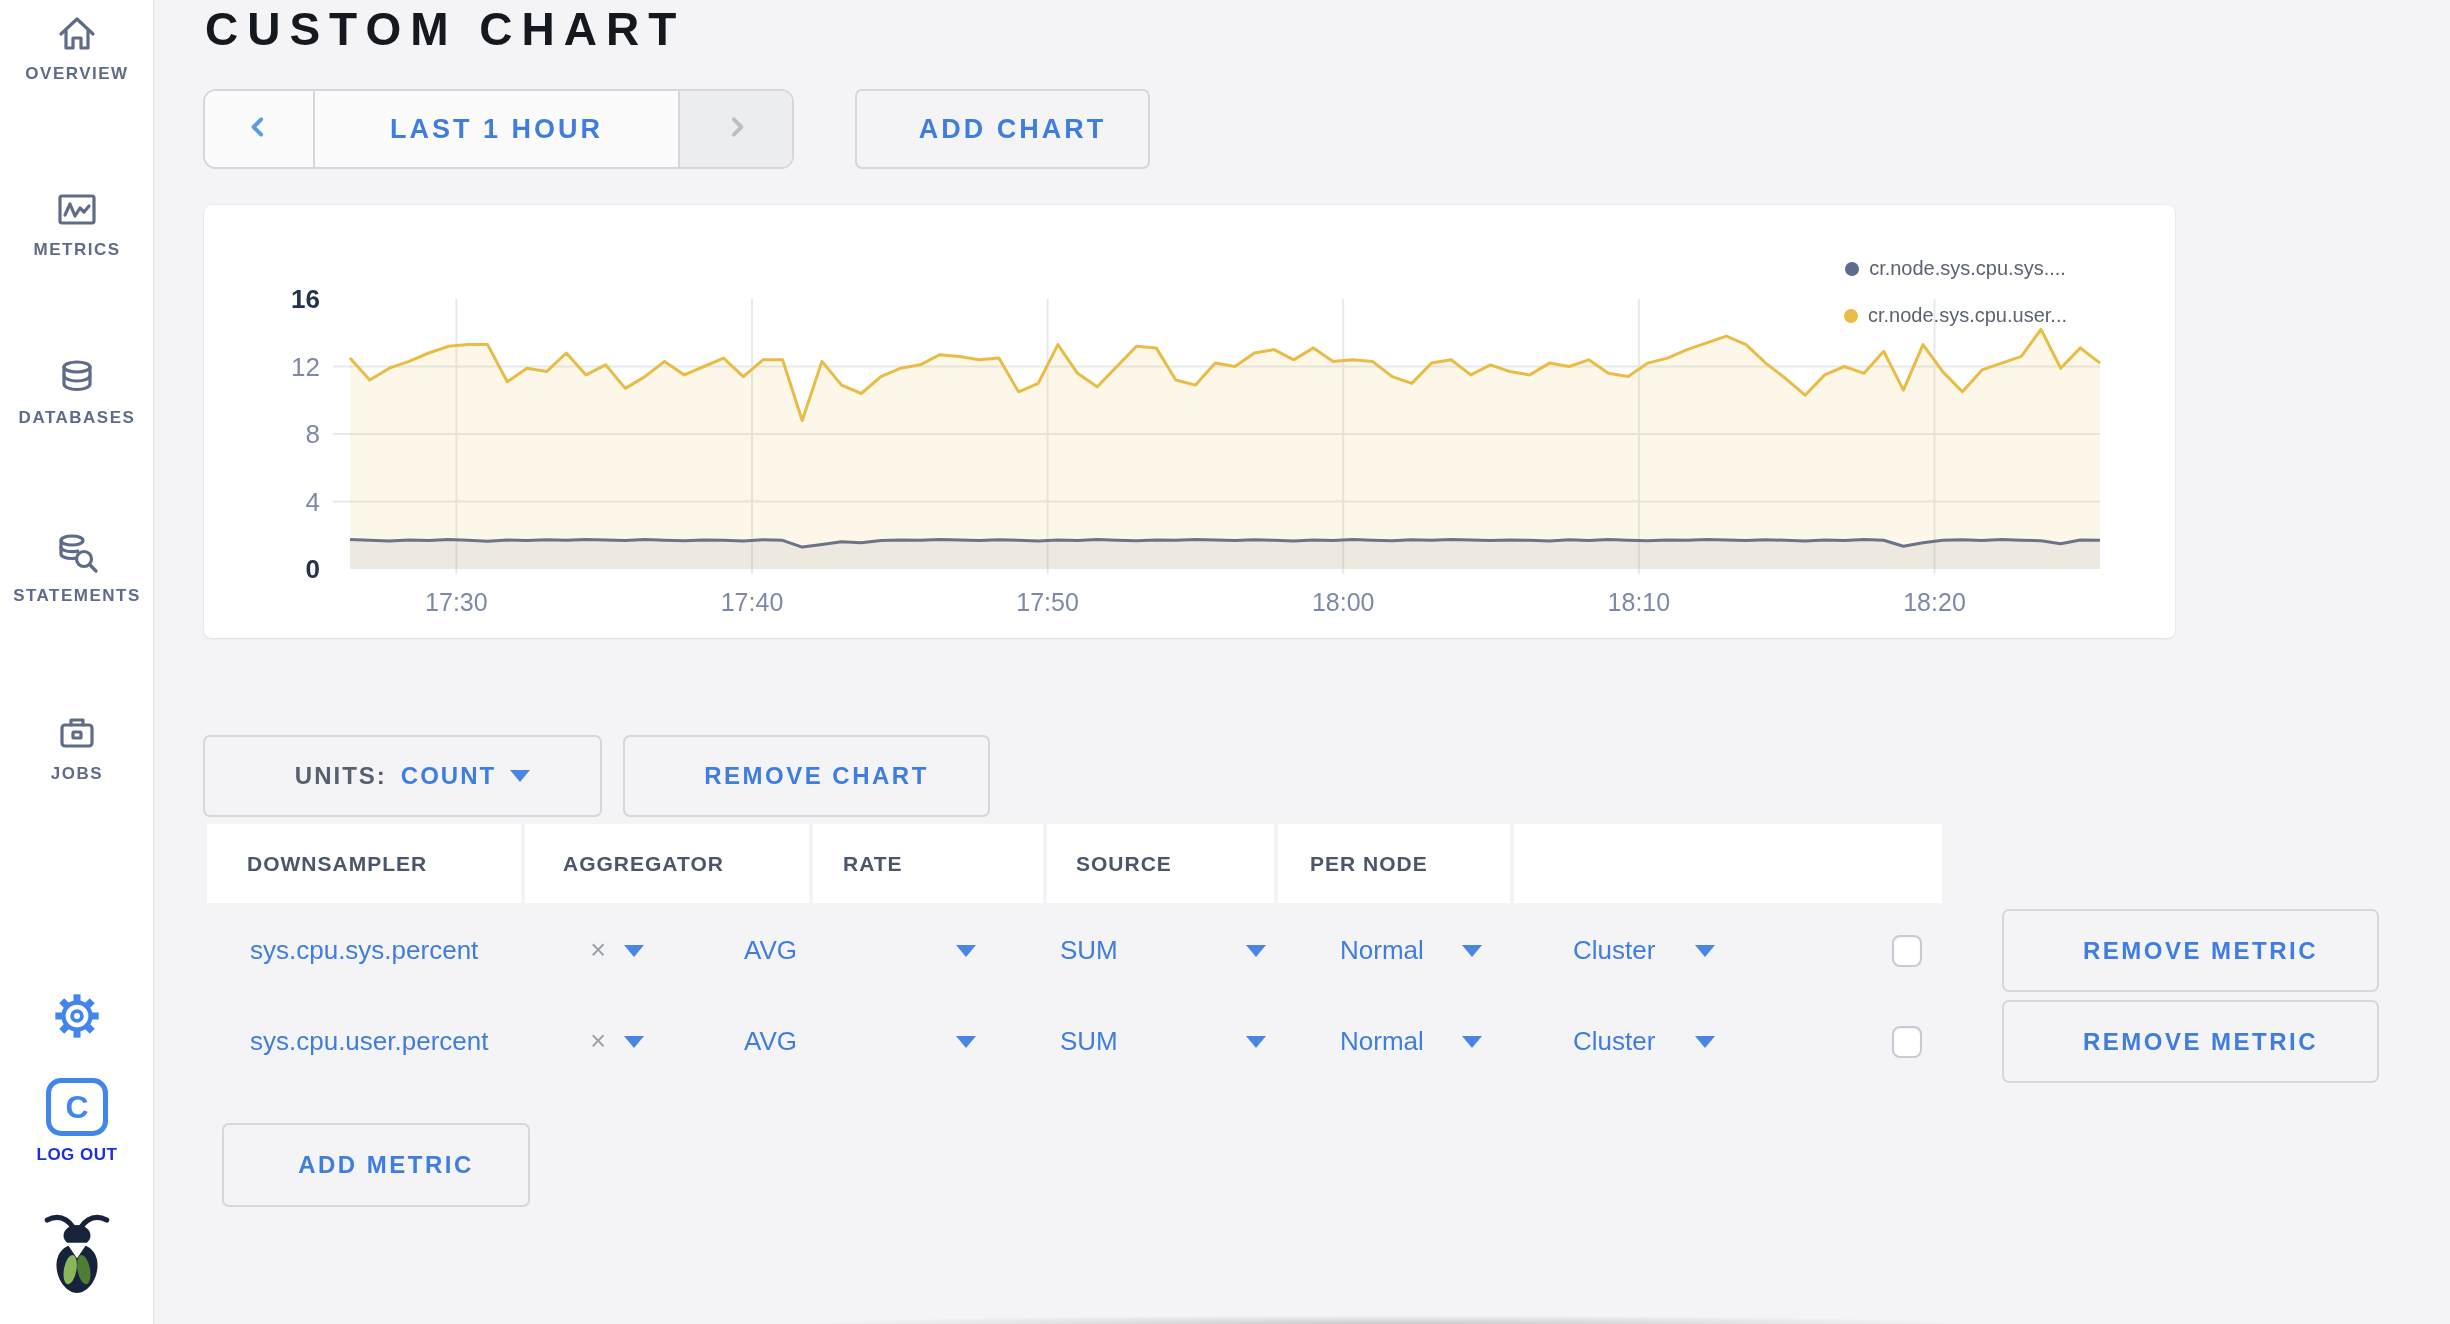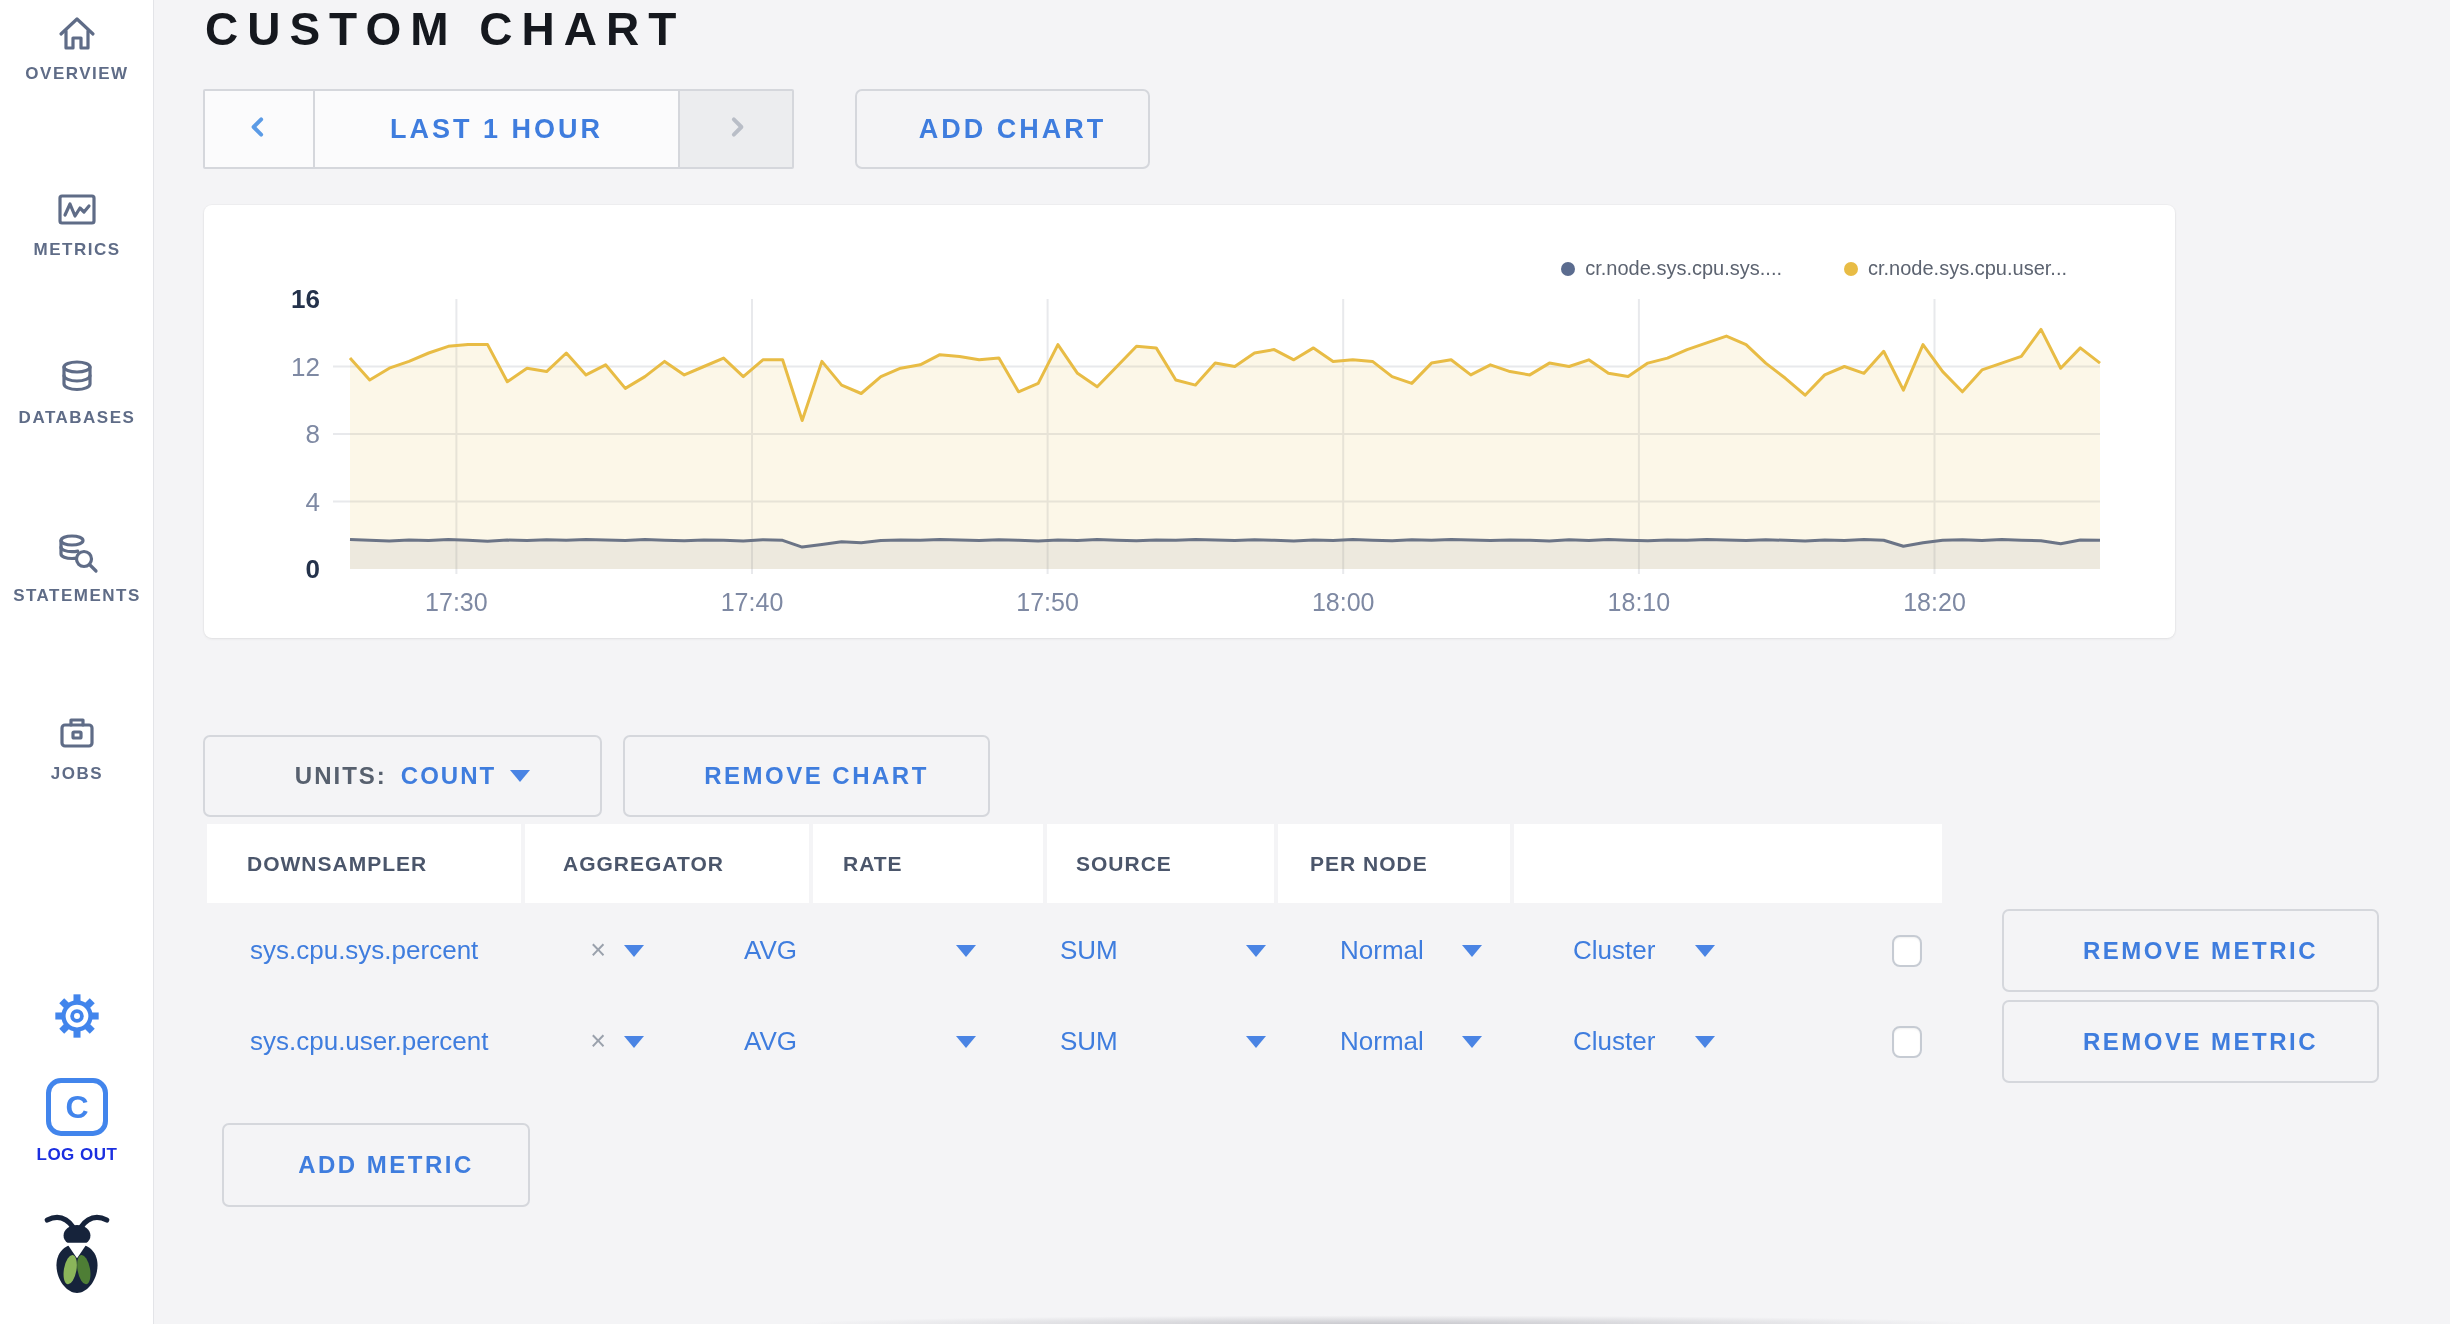--- a/index.html
+++ b/index.html
@@ -37,21 +37,21 @@
   .logout-label { font-size:17px; font-weight:bold; letter-spacing:0.5px; color:#1B2FE0; }
   .bug-wrap { position:absolute; left:0; top:1210px; width:154px; display:flex; justify-content:center; }
 
   
   .page-title {
     position:absolute; left:205px; top:2px;
     font-size:46px; font-weight:bold; letter-spacing:9px; color:#15181E;
   }
   .time-selector {
     position:absolute; left:203px; top:89px; width:591px; height:80px;
-    display:flex; border:2px solid #D5D7DC; border-radius:2px; overflow:hidden;
+    display:flex; border:2px solid #D5D7DC; border-radius:13px; overflow:hidden;
     background:#FBFBFC;
   }
   .ts-prev {
     width:110px; display:flex; align-items:center; justify-content:center;
     border-right:2px solid #D5D7DC; cursor:pointer; background:#FBFBFC;
   }
   .ts-label {
     flex:1; display:flex; align-items:center; justify-content:center;
     color:#3F7DDE; font-size:27px; letter-spacing:3px; font-weight:bold; cursor:pointer;
   }
@@ -67,21 +67,21 @@
   .add-chart { position:absolute; left:855px; top:89px; width:295px; height:80px; font-size:27px; letter-spacing:3px; }
 
   
   .chart-card {
     position:absolute; left:204px; top:205px; width:1971px; height:433px;
     background:#FFFFFF; border-radius:8px;
     box-shadow:0 1px 3px rgba(0,0,0,0.07), 0 0 0 1px rgba(0,0,0,0.02);
   }
   .chart-legend {
     position:absolute; top:52px; right:108px;
-    display:flex; gap:62px; align-items:center;
+    display:flex; gap:24px; align-items:center;flex-direction:column;
   }
   .legend-item { display:flex; align-items:center; gap:10px; cursor:pointer; }
   .legend-dot { width:14px; height:14px; border-radius:50%; }
   .legend-label { font-size:20px; color:#5C6370; }
   .chart-svg { position:absolute; left:0; top:0; font-family:inherit; }
 
   
   .units-btn {
     position:absolute; left:203px; top:735px; width:399px; height:82px;
     gap:14px; font-size:24px; letter-spacing:2px;

